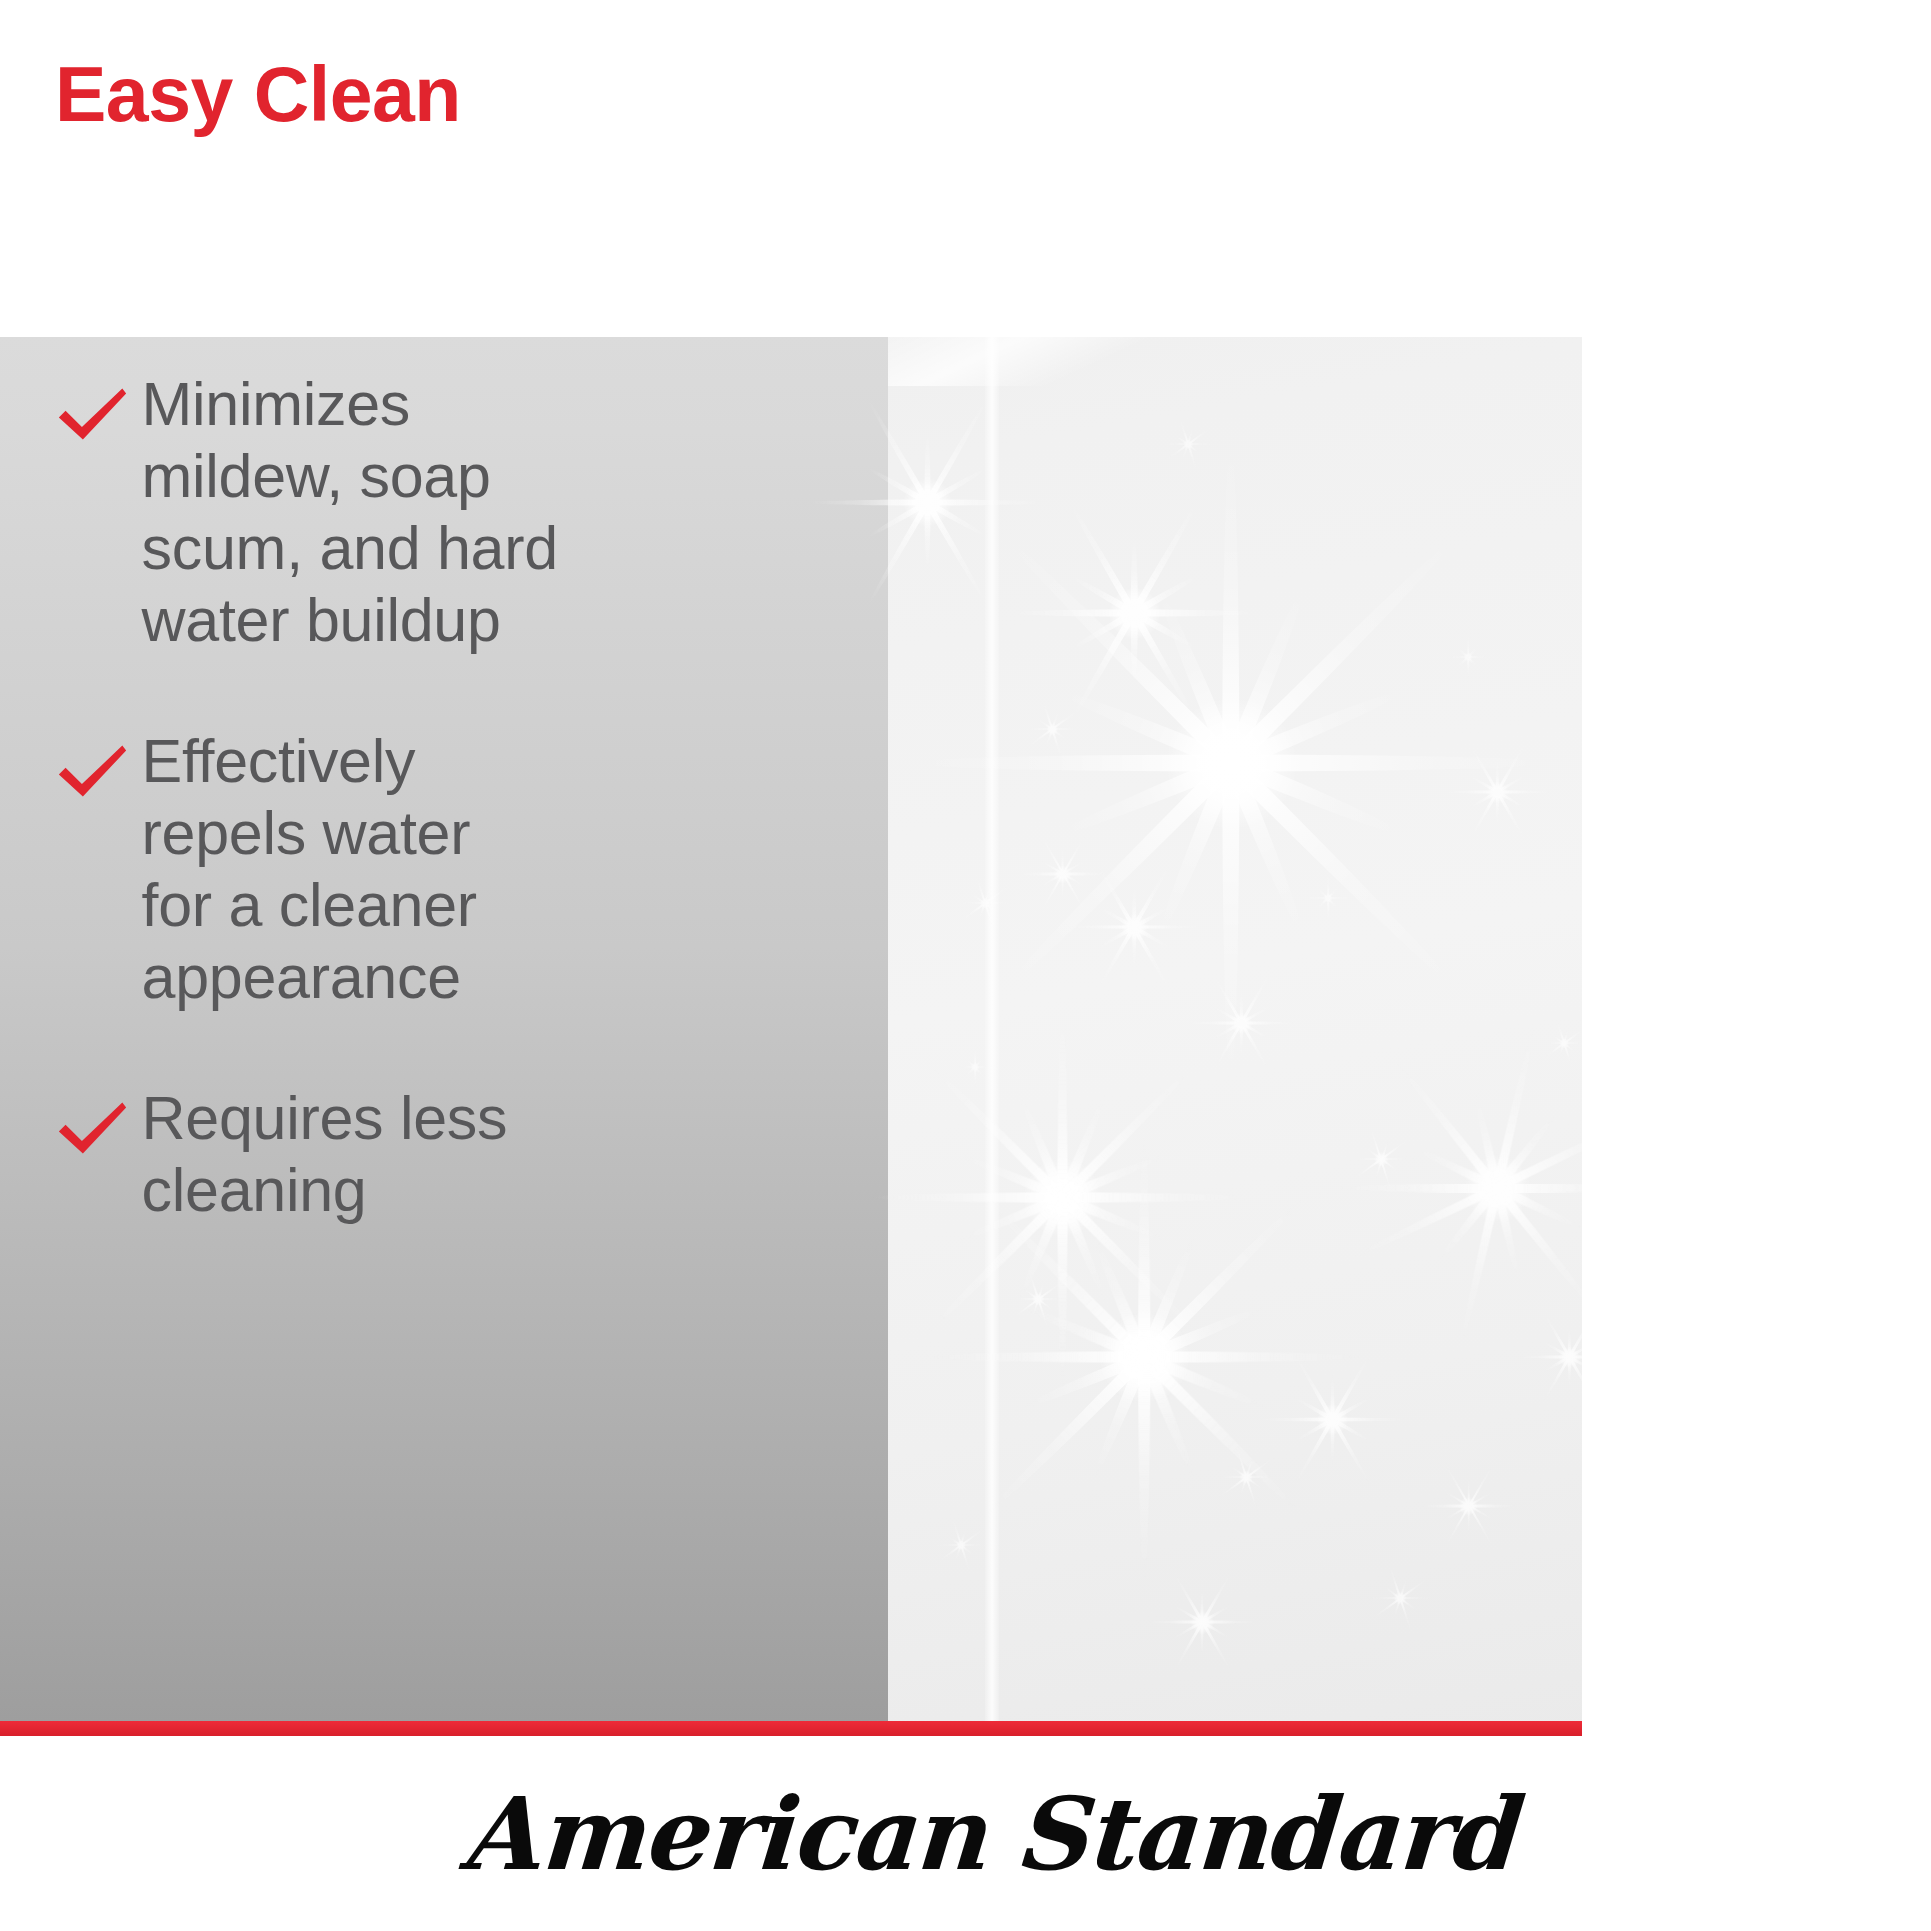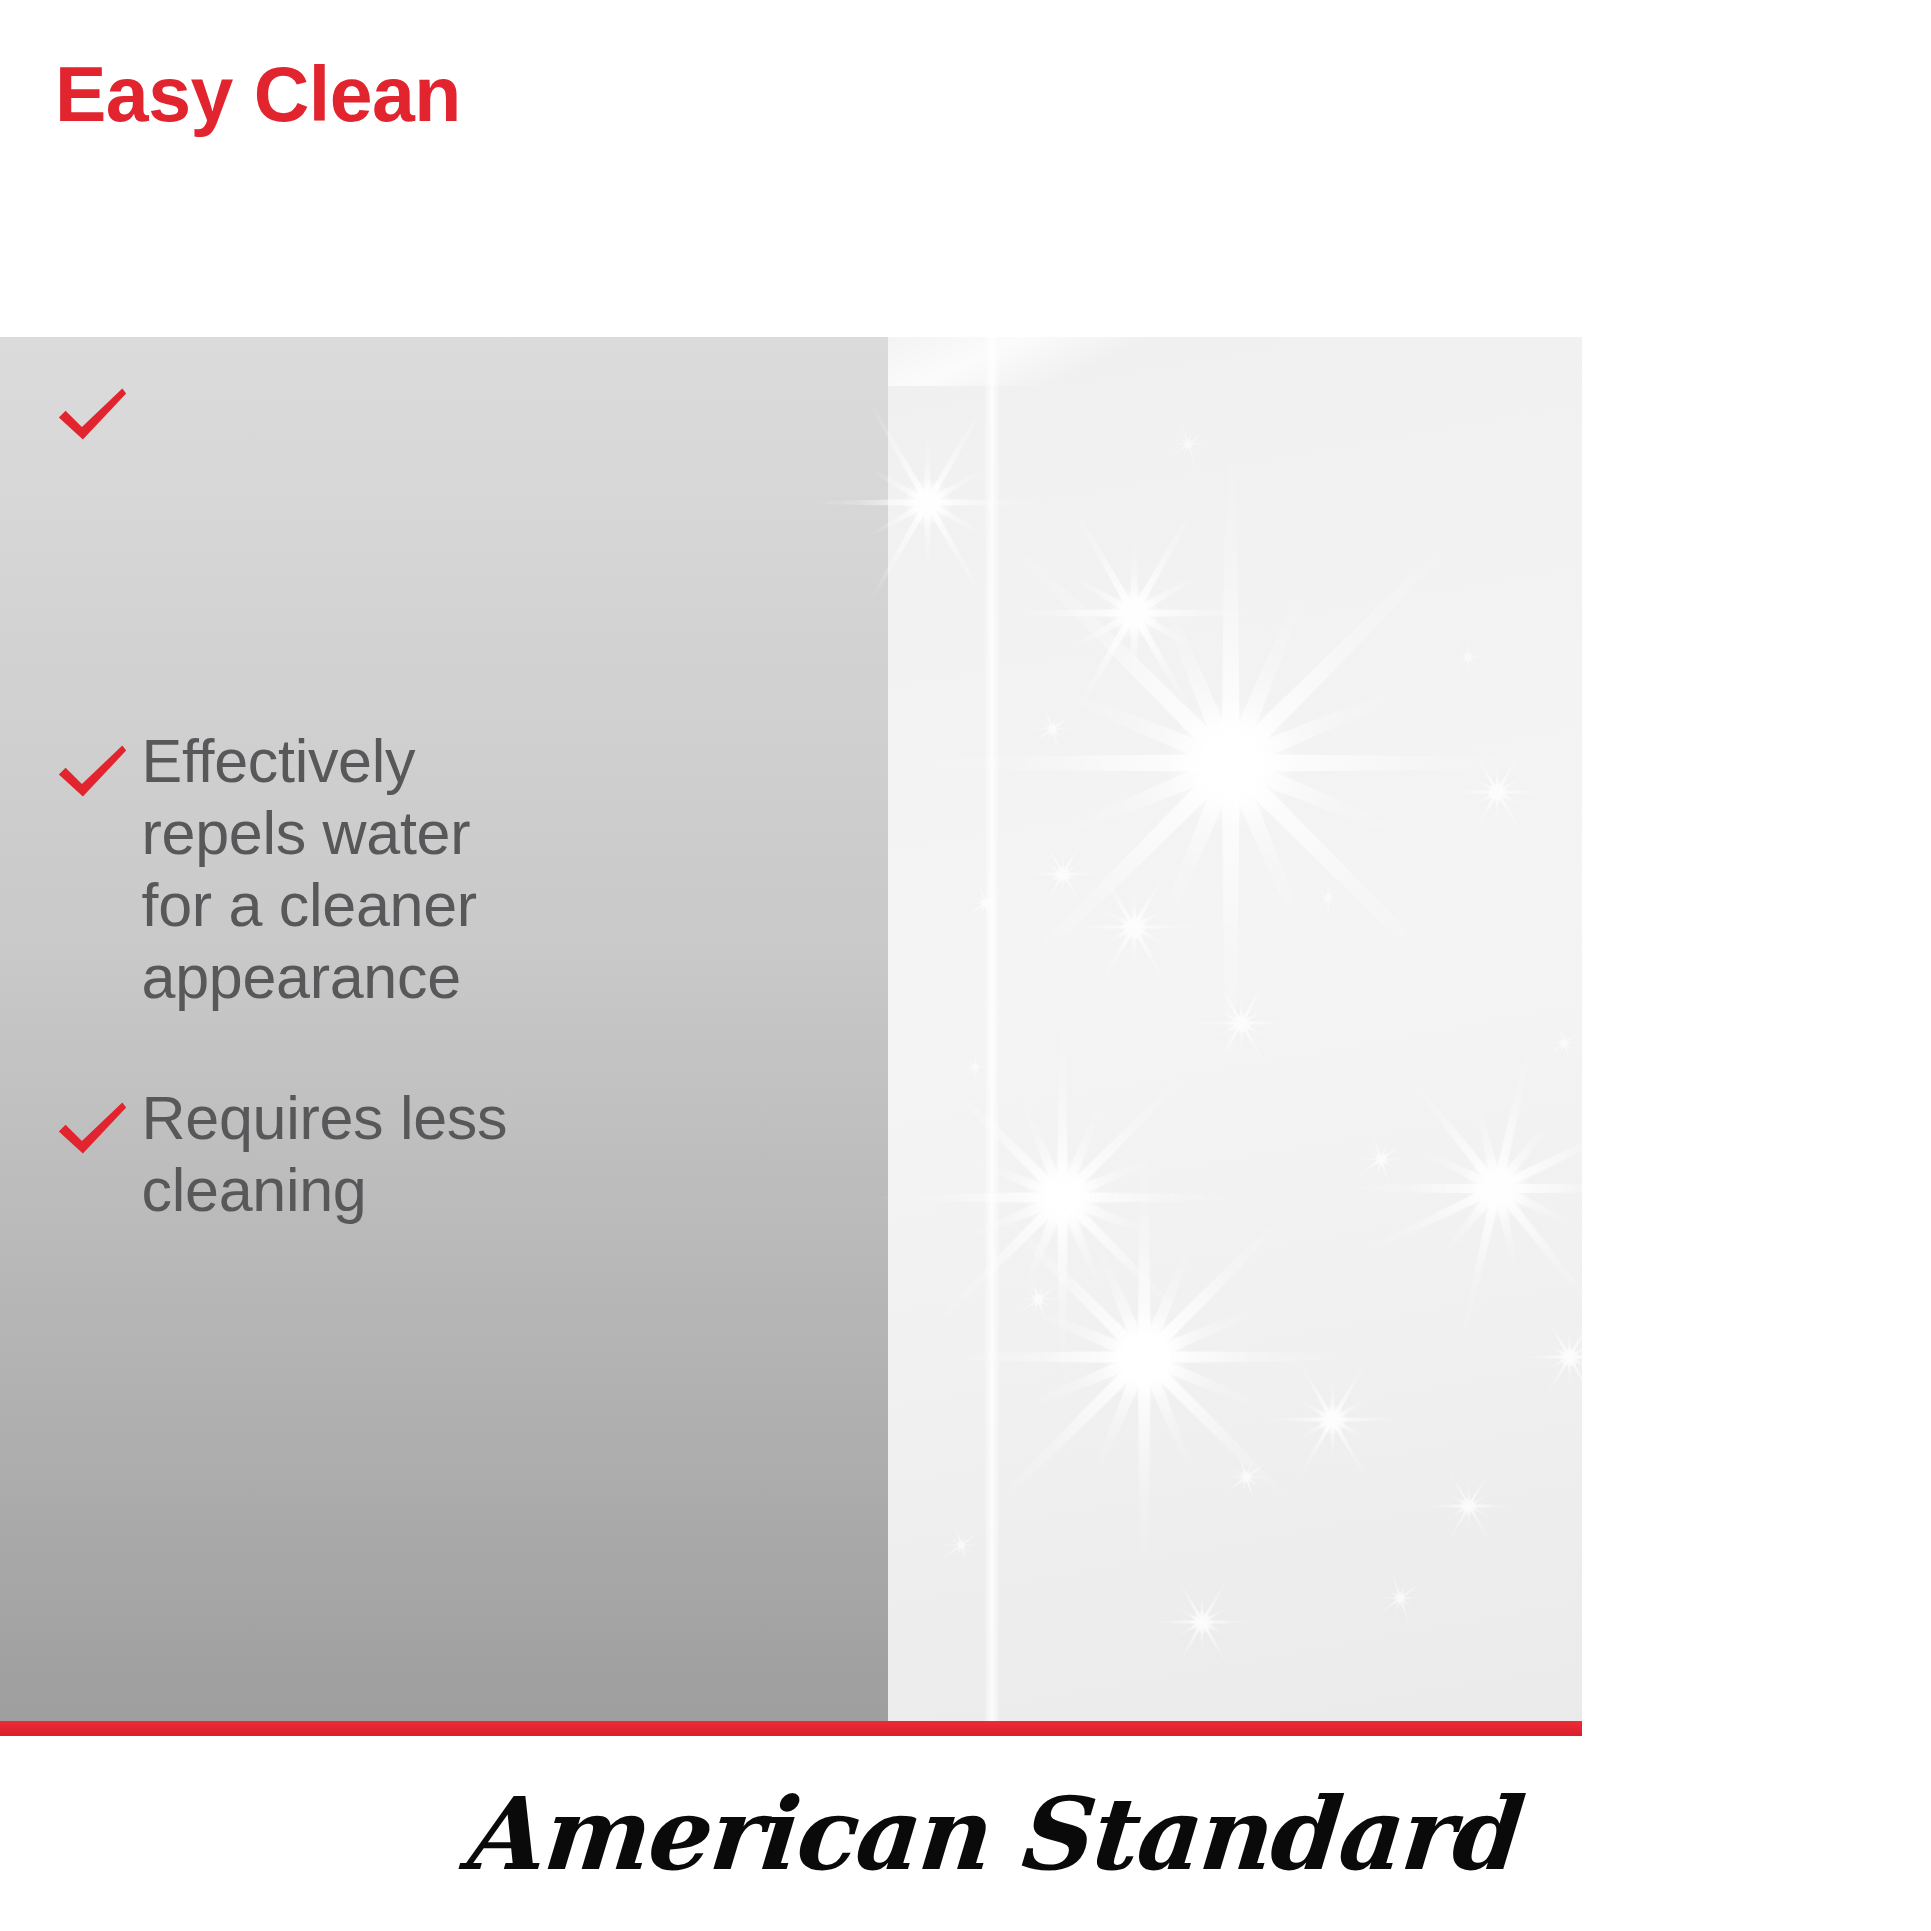--- a/index.html
+++ b/index.html
@@ -411,20 +411,24 @@
   </div>
 
   <div class="bullets">
 
     <div class="bullet" id="b0">
       <span class="check">
         <svg viewBox="0 0 78 78" aria-hidden="true">
           <path d="M4 40 L11 33 L28 50 L70 10 L74 15 L29 63 Z" fill="#e1242e"></path>
         </svg>
       </span>
+      <span class="btext">Minimizes
+mildew, soap
+scum, and hard
+water buildup</span>
     </div>
 
     <div class="bullet" id="b1">
       <span class="check">
         <svg viewBox="0 0 78 78" aria-hidden="true">
           <path d="M4 40 L11 33 L28 50 L70 10 L74 15 L29 63 Z" fill="#e1242e"></path>
         </svg>
       </span>
       <span class="btext">Effectively
 repels water

